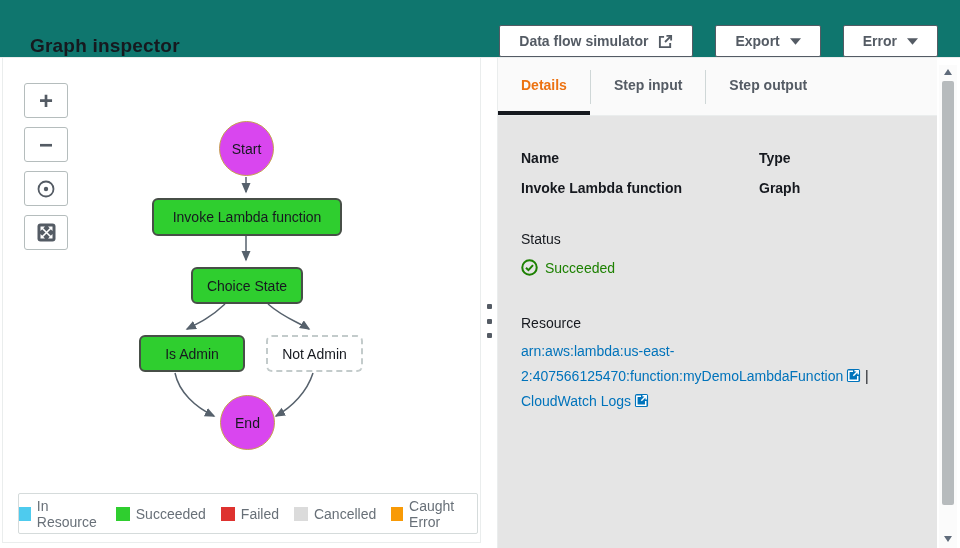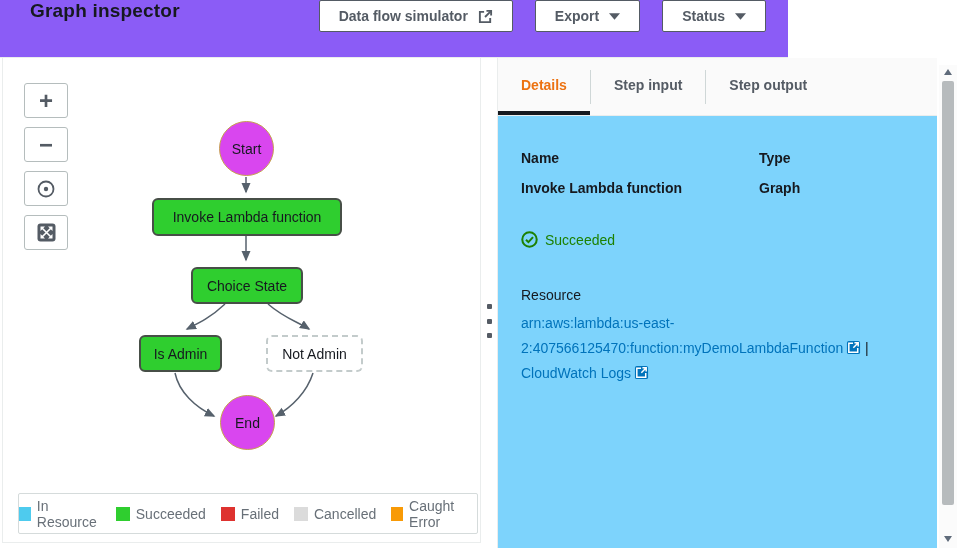--- a/index.html
+++ b/index.html
@@ -1,23 +1,23 @@
 <!DOCTYPE html>
 <html><head>
 <meta charset="utf-8">
 <style>
   * { margin:0; padding:0; box-sizing:border-box; }
   html,body { width:960px; height:548px; overflow:hidden; }
   body { font-family:"Liberation Sans", sans-serif; background:#fff; color:#16191f; }
   .screen { position:relative; width:960px; height:548px; background:#fff; overflow:hidden; }
 
   
-  .topbar { position:absolute; top:0; left:0; width:788px; height:58px;
-            border-bottom:1px solid #eaeded; background:#8b5cf6;
-            display:flex; align-items:flex-start; }
+  .topbar { position:absolute; top:0; left:0; width:960px; height:58px;
+            border-bottom:1px solid #eaeded; background:#0f766e;
+            display:flex; align-items:flex-end; }
   .page-title { font-size:19px; font-weight:bold; margin-left:30px; letter-spacing:.2px; }
   .topbar-actions { margin-left:auto; margin-right:22px; display:flex; gap:22px; }
   .btn { display:inline-flex; align-items:center; gap:10px; height:32px; padding:0 19px;
          background:#fff; border:1px solid #545b64; border-radius:2px;
          font-size:14px; font-weight:bold; color:#545b64; cursor:pointer; }
   .btn svg { display:block; }
 
   
   .content { position:absolute; top:58px; left:0; width:960px; height:490px; }
 
@@ -46,21 +46,21 @@
   .legend-swatch { width:14px; height:14px; display:inline-block; }
 
   
   .panel-divider { position:absolute; left:483px; top:245px; width:12px; height:36px;
                    display:flex; flex-direction:column; align-items:center; justify-content:space-between;
                    cursor:col-resize; z-index:4; padding:1px 0; }
   .panel-divider i { width:5px; height:5px; background:#545b64; border-radius:1px; }
 
   
   .details-panel { position:absolute; left:497px; top:0; width:440px; height:490px;
-                   background:#7dd3fc; border-left:1px solid #eaeded; }
+                   background:#e5e5e5; border-left:1px solid #eaeded; }
   .tabbar { height:58px; background:#fafafa; border-bottom:1px solid #eaeded;
             display:flex; align-items:stretch; }
   .tab { display:flex; align-items:center; padding:0 23px; font-size:14px; font-weight:bold;
          color:#545b64; cursor:pointer; border-bottom:4px solid transparent; }
   .tab.active { color:#ec7211; border-bottom-color:#16191f; }
   .tab-sep { width:1px; height:34px; background:#cfd7d7; align-self:center; }
 
   .details-body { padding:34px 24px 0 23px; }
   .field-grid { display:grid; grid-template-columns:238px 1fr; row-gap:14px; font-size:14px;font-weight:bold; }
   .field-label { color:#16191f; }
@@ -109,21 +109,21 @@
       </button>
       <button class="btn">
         <span>Export</span>
         <span>
           <svg width="11" height="7" viewBox="0 0 10 6">
               <path d="M0 0h10L5 6z" fill="#545b64"></path>
             </svg>
         </span>
       </button>
       <button class="btn">
-        <span>Status</span>
+        <span>Error</span>
         <span>
           <svg width="11" height="7" viewBox="0 0 10 6">
               <path d="M0 0h10L5 6z" fill="#545b64"></path>
             </svg>
         </span>
       </button>
     </div>
   </div>
 
   <div class="content">
@@ -177,21 +177,21 @@
 
       <div class="node node-circle" style="left:216px; top:63px;">
         <span>Start</span>
       </div>
       <div class="node node-green" style="left:149px; top:140px; width:190px; height:38px;">
         <span>Invoke Lambda function</span>
       </div>
       <div class="node node-green" style="left:188px; top:209px; width:112px; height:37px;">
         <span>Choice State</span>
       </div>
-      <div class="node node-green" style="left:136px; top:277px; width:83px; height:37px;">
+      <div class="node node-green" style="left:136px; top:277px; width:106px; height:37px;">
         <span>Is Admin</span>
       </div>
       <div class="node node-dashed" style="left:263px; top:277px; width:97px; height:37px;">
         <span>Not Admin</span>
       </div>
       <div class="node node-circle" style="left:217px; top:337px;">
         <span>End</span>
       </div>
 
       <div class="legend-box">
@@ -241,20 +241,21 @@
 
       <div class="details-body">
         <div class="field-grid">
           <div class="field-label">Name</div>
           <div class="field-label">Type</div>
           <div class="field-value">Invoke Lambda function</div>
           <div class="field-value">Graph</div>
         </div>
 
         <div class="status-block">
+          <div class="field-label">Status</div>
           <div class="status-value">
             <span>
               <svg width="17" height="17" viewBox="0 0 16 16" fill="none" stroke="#1d8102" stroke-width="1.9">
                 <circle cx="8" cy="8" r="6.8"></circle>
                 <path d="M4.7 8.2l2.3 2.3 4.3-4.8"></path>
               </svg>
             </span>
             <span>Succeeded</span>
           </div>
         </div>

